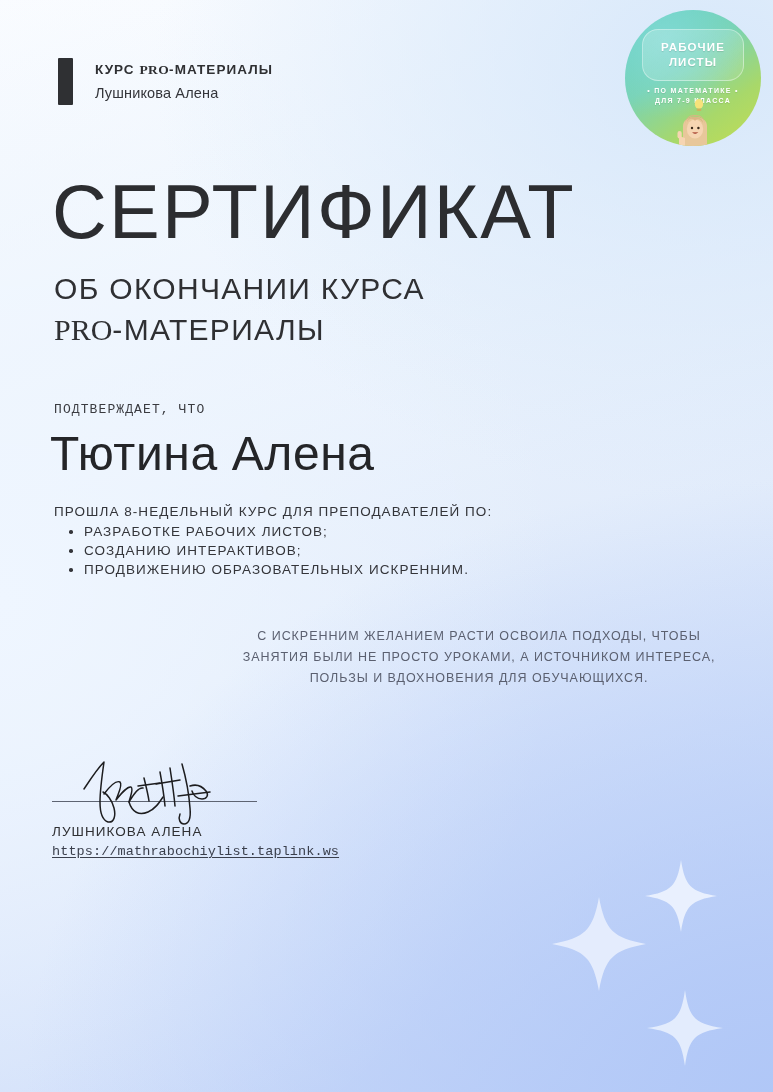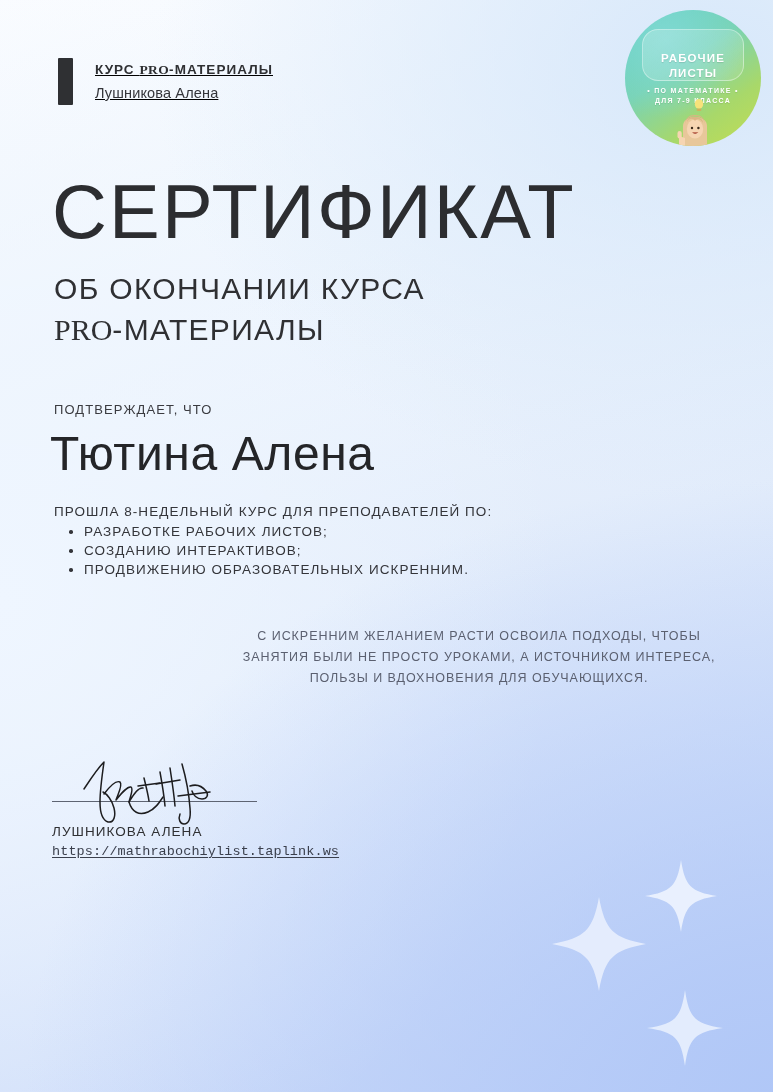--- a/index.html
+++ b/index.html
@@ -17,21 +17,21 @@
       radial-gradient(ellipse 1100px 900px at 100% 100%, rgba(176,199,247,0.98) 0%, rgba(176,199,247,0) 68%),
       radial-gradient(ellipse 800px 900px at 0% 55%, rgba(239,246,255,1) 0%, rgba(239,246,255,0) 70%),
       linear-gradient(160deg, #fafcff 0%, #eef5fd 28%, #e2ecfb 55%, #d2e0fa 78%, #c2d3f8 100%);
     overflow:hidden;
   }
 
   
   .sparkles { position:absolute; right:0; bottom:0; width:240px; height:240px; pointer-events:none; }
 
   
-  .header { position:absolute; left:58px; top:58px; display:flex; align-items:center; gap:22px;text-decoration:underline; }
+  .header { position:absolute; left:58px; top:58px; display:flex; align-items:center; gap:22px; }
   .header-bar { width:15px; height:47px; background:#2f3033; border-radius:1px; flex:none; }
   .header-text { display:flex; flex-direction:column; gap:7px; }
   .course-line {
     font-size:13.5px; letter-spacing:1.05px; font-weight:700;
     color:#2f3033; white-space:nowrap;
   }
   .course-line .pro { font-family:"Liberation Serif", serif; font-weight:700; letter-spacing:.4px; }
   .author-line { font-size:14.5px; color:#34353a; letter-spacing:.15px; white-space:nowrap; }
 
   
@@ -41,21 +41,21 @@
     background:
       radial-gradient(circle at 30% 22%, #7fd9d2 0%, rgba(127,217,210,0) 55%),
       linear-gradient(145deg, #63cfc9 0%, #79d3b4 40%, #a8d86a 72%, #c3dd53 100%);
     overflow:hidden;
   }
   .badge-pill {
     position:absolute; left:17px; top:19px; width:102px; height:52px;
     border-radius:16px;
     background:linear-gradient(150deg, rgba(255,255,255,0.24), rgba(255,255,255,0.10));
     border:1px solid rgba(255,255,255,0.38);
-    display:flex; flex-direction:column; align-items:center; justify-content:flex-end;
+    display:flex; flex-direction:column; align-items:center; justify-content:center;
     gap:2px;
   }
   .badge-pill span {
     color:#ffffff; font-weight:700; font-size:11.5px; letter-spacing:1.1px; line-height:1.15;
     text-shadow:0 1px 1px rgba(0,0,0,.12);
   }
   .badge-sub { position:absolute; left:0; right:0; top:76px; text-align:center; }
   .badge-sub div {
     color:#ffffff; font-weight:700; font-size:7px; letter-spacing:1.3px; line-height:1.45;
     text-shadow:0 1px 1px rgba(0,0,0,.1);
@@ -72,21 +72,21 @@
   .subtitle {
     position:absolute; left:54px; top:268px;
     font-size:30px; font-weight:400; letter-spacing:1.3px;
     color:#2f3033; line-height:1.38;
   }
   .subtitle .pro { font-family:"Liberation Serif", serif; letter-spacing:0; }
 
   
   .confirms {
     position:absolute; left:54px; top:402px;
-    font-size:13px; letter-spacing:1.1px; color:#3a3b40;
+    font-size:13px; letter-spacing:1.1px; color:#3a3b40;font-family:Liberation Mono, monospace;
   }
   .recipient {
     position:absolute; left:50px; top:426px;
     font-size:48px; font-weight:400; letter-spacing:.6px; color:#242528;
     white-space:nowrap;
   }
 
   
   .list-intro {
     position:absolute; left:54px; top:504px;

